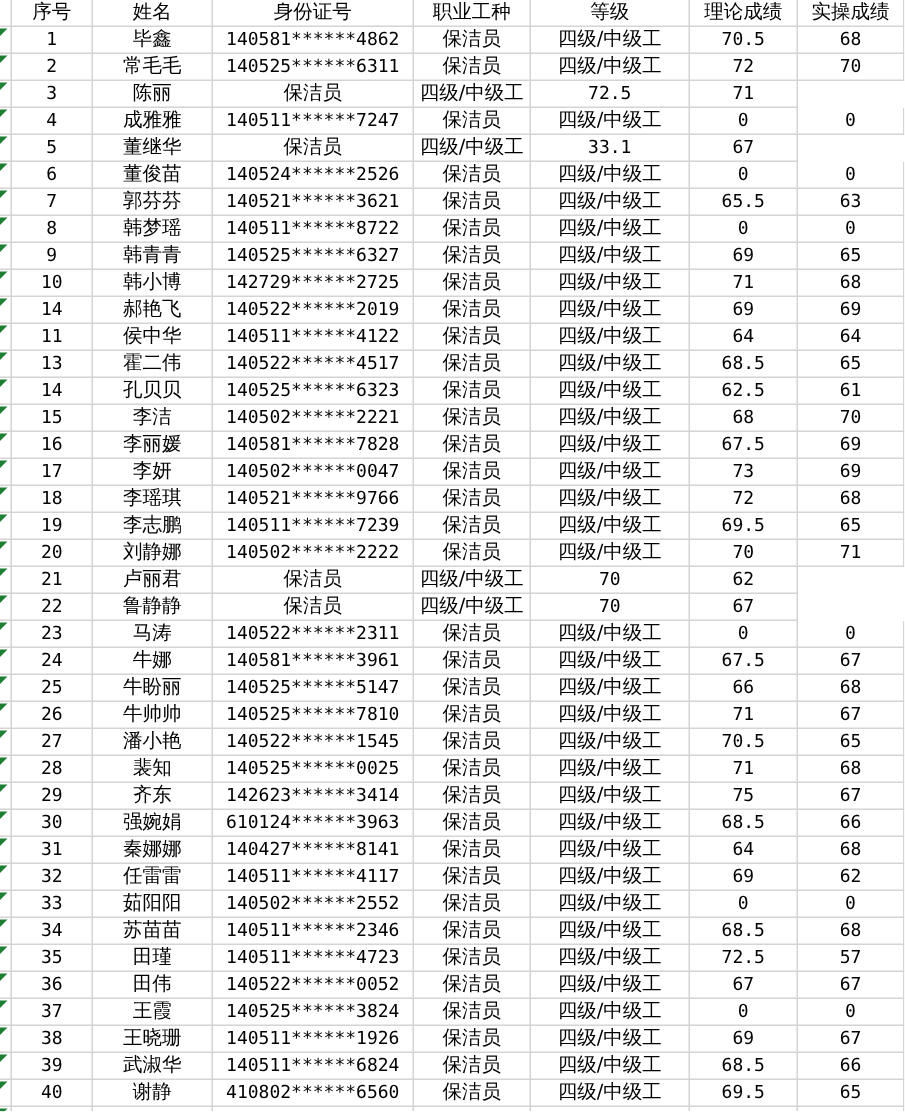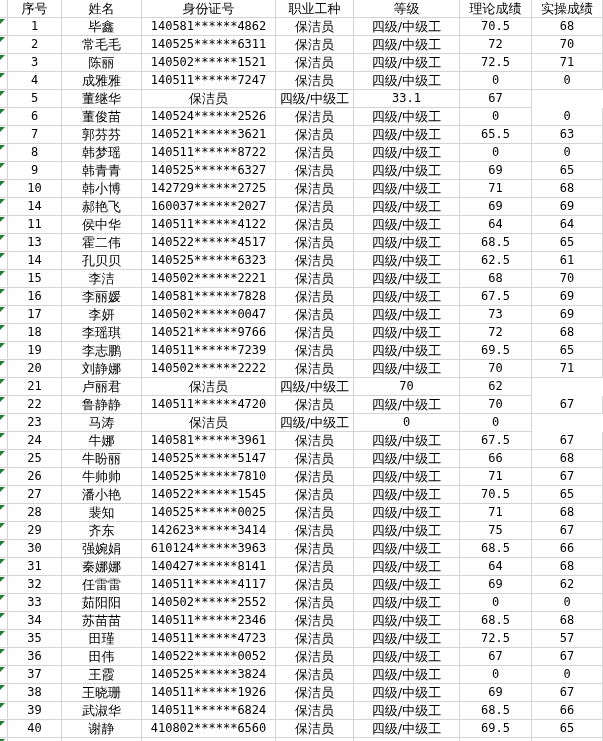--- a/index.html
+++ b/index.html
@@ -70,21 +70,20 @@
     <div class="cell">四级/中级工</div>
     <div class="cell mono">72</div>
     <div class="cell mono">70</div>
   </div>
       <div class="row">
     <div class="cell stub">
       <span class="tri"></span>
     </div>
     <div class="cell mono">3</div>
     <div class="cell">陈丽</div>
-    <div class="cell mono">140502******1521</div>
     <div class="cell">保洁员</div>
     <div class="cell">四级/中级工</div>
     <div class="cell mono">72.5</div>
     <div class="cell mono">71</div>
   </div>
       <div class="row">
     <div class="cell stub">
       <span class="tri"></span>
     </div>
     <div class="cell mono">4</div>
@@ -165,21 +164,21 @@
     <div class="cell">四级/中级工</div>
     <div class="cell mono">71</div>
     <div class="cell mono">68</div>
   </div>
       <div class="row">
     <div class="cell stub">
       <span class="tri"></span>
     </div>
     <div class="cell mono">14</div>
     <div class="cell">郝艳飞</div>
-    <div class="cell mono">160037******2027</div>
+    <div class="cell mono">140522******2019</div>
     <div class="cell">保洁员</div>
     <div class="cell">四级/中级工</div>
     <div class="cell mono">69</div>
     <div class="cell mono">69</div>
   </div>
       <div class="row">
     <div class="cell stub">
       <span class="tri"></span>
     </div>
     <div class="cell mono">11</div>
@@ -296,32 +295,32 @@
     <div class="cell">四级/中级工</div>
     <div class="cell mono">70</div>
     <div class="cell mono">62</div>
   </div>
       <div class="row">
     <div class="cell stub">
       <span class="tri"></span>
     </div>
     <div class="cell mono">22</div>
     <div class="cell">鲁静静</div>
-    <div class="cell mono">140511******4720</div>
     <div class="cell">保洁员</div>
     <div class="cell">四级/中级工</div>
     <div class="cell mono">70</div>
     <div class="cell mono">67</div>
   </div>
       <div class="row">
     <div class="cell stub">
       <span class="tri"></span>
     </div>
     <div class="cell mono">23</div>
     <div class="cell">马涛</div>
+    <div class="cell mono">140522******2311</div>
     <div class="cell">保洁员</div>
     <div class="cell">四级/中级工</div>
     <div class="cell mono">0</div>
     <div class="cell mono">0</div>
   </div>
       <div class="row">
     <div class="cell stub">
       <span class="tri"></span>
     </div>
     <div class="cell mono">24</div>

